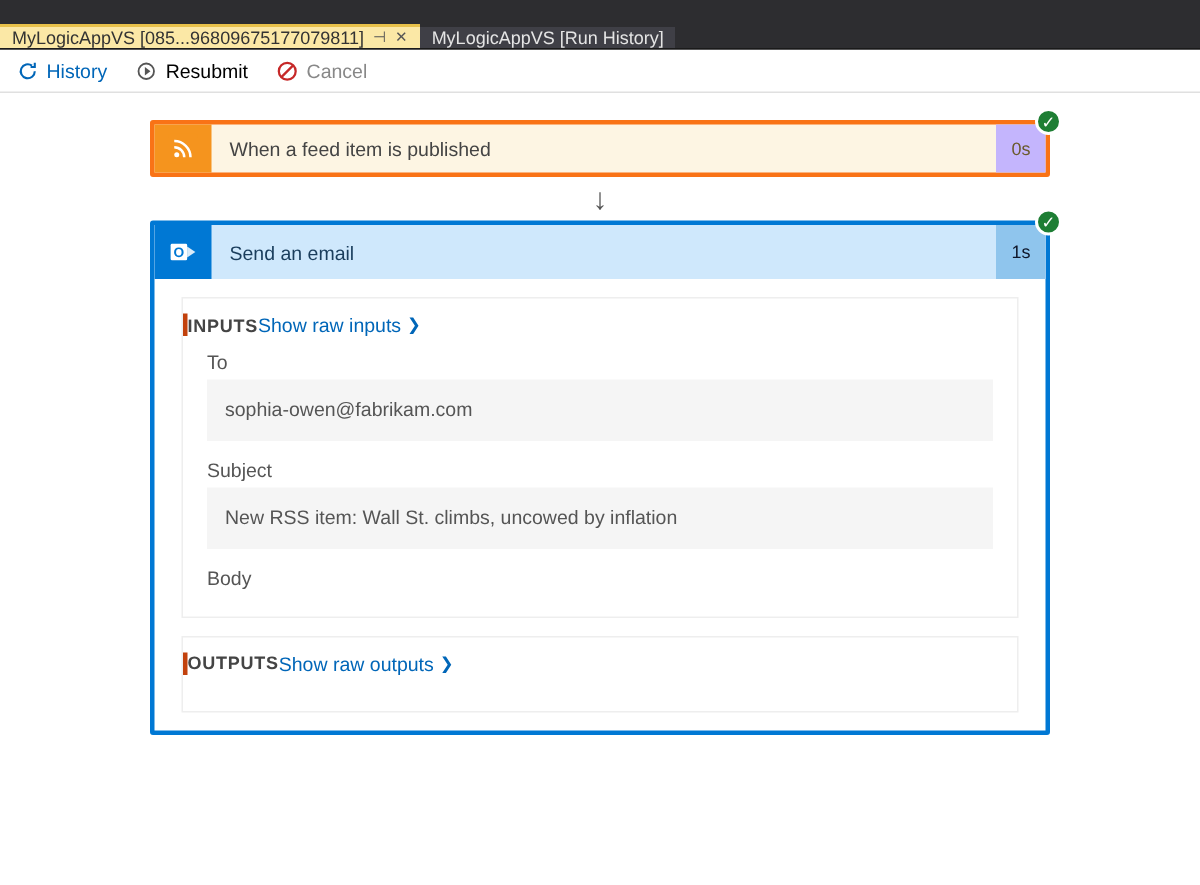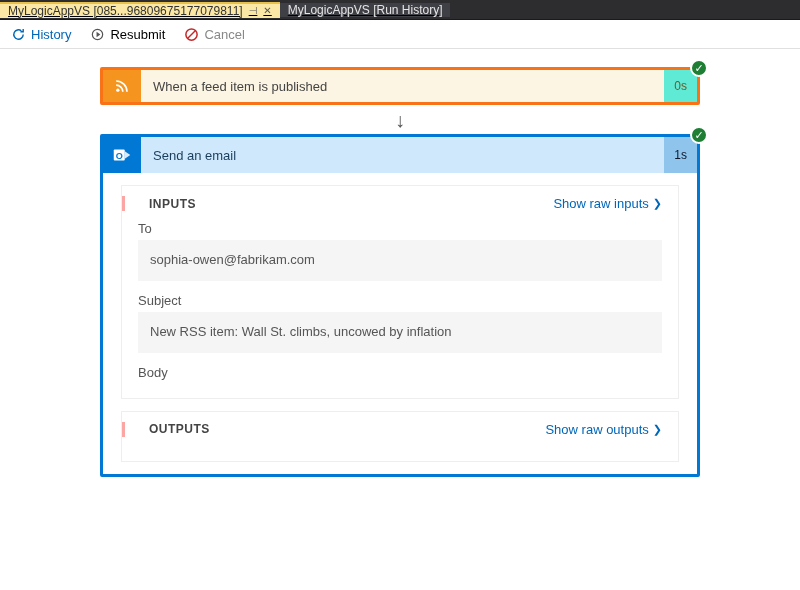--- a/index.html
+++ b/index.html
@@ -7,24 +7,23 @@
       font-family: "Segoe UI", Tahoma, sans-serif;
       background: #fff;
       width: 800px;
       height: 590px;
       overflow: hidden;
       font-size: 13px;
     }
     .tab-strip {
       background: #2d2d30;
       display: flex;
-      align-items: center;
-      height: 20px;
+      align-items: flex-end;
+      height: 33px;
       border-bottom: 1px solid #1a1a1a;
-      text-decoration: underline;
     }
     .tab {
       display: flex;
       align-items: center;
       padding: 0 8px;
       color: #ccc;
       font-size: 12px;
       cursor: pointer;
       gap: 6px;
     }
@@ -87,21 +86,21 @@
       flex: 1;
       display: flex;
       align-items: center;
       padding: 0 12px;
       color: #444;
     }
     .trigger-time {
       display: flex;
       align-items: center;
       padding: 0 10px;
-      background: #5eead4;
+      background: #c4b5fd;
       color: #6b5a2d;
       font-size: 12px;
     }
     .checkmark-badge {
       position: absolute;
       top: -8px;
       right: -8px;
       width: 18px;
       height: 18px;
       border-radius: 50%;
@@ -153,24 +152,24 @@
       color: #0f172a;
       font-size: 12px;
     }
     .panel {
       margin: 12px 18px;
       border: 1px solid #eee;
       padding: 10px 16px 14px;
     }
     .panel-head {
       display: flex;
-      justify-content: space-between;
-      align-items: center;
-      border-left: 3px solid #fca5a5;
-      padding-left: 24px;
+      justify-content: flex-start;
+      align-items: center;
+      border-left: 3px solid #c2410c;
+      padding-left: 0;
       margin-left: -16px;
       margin-bottom: 10px;
     }
     .panel-head-title {
       font-weight: 600;
       color: #444;
       font-size: 12px;
       letter-spacing: 0.5px;
     }
     .show-raw {

